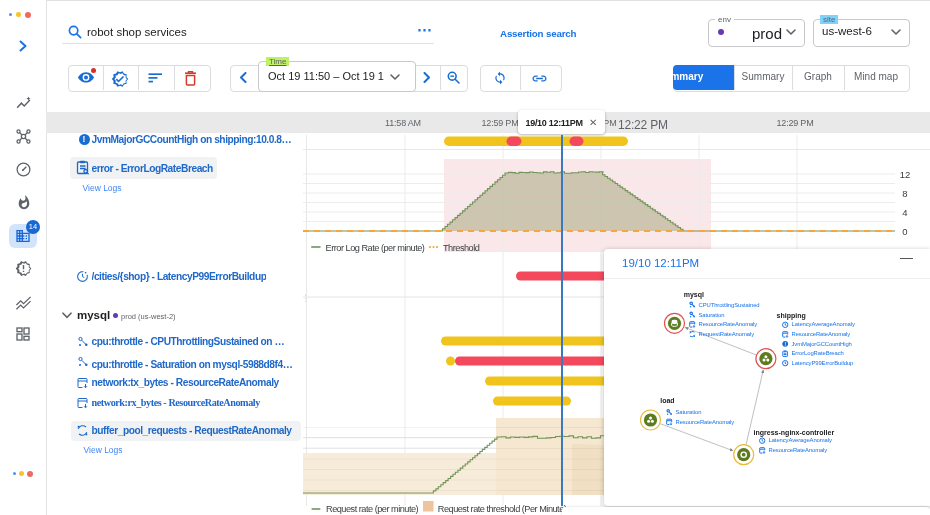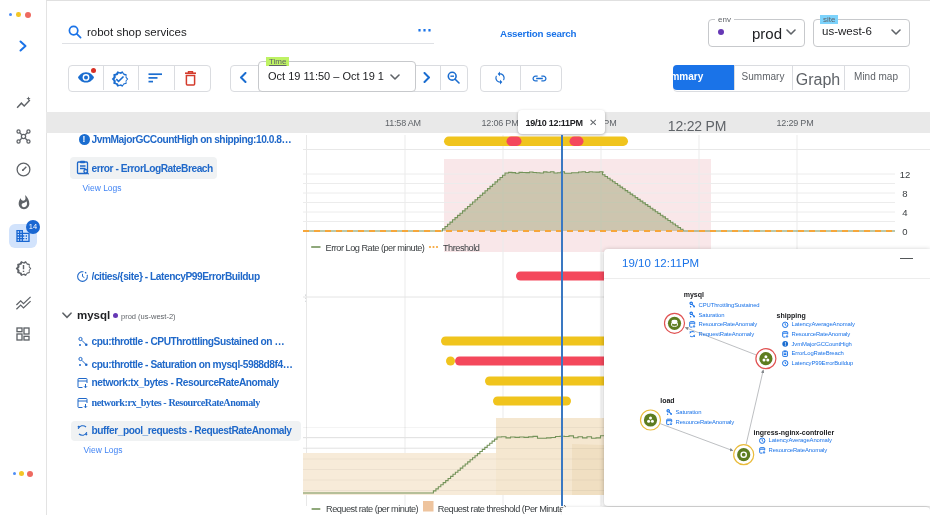--- a/index.html
+++ b/index.html
@@ -153,31 +153,31 @@
 <div class="abs" style="left:820px;top:15px;background:#7dd3fc;padding:0 3px;font-size:8px;color:#5f6368;">site</div>
 <div class="abs" style="left:822px;top:25px;font-size:11.5px;color:#202124;">us-west-6</div>
 <svg class="abs" style="left:891px;top:29px;" width="10" height="6" viewBox="0 0 10 6">
     <path d="M1 1 L5 5 L9 1" fill="none" stroke="#5f6368" stroke-width="1.6" stroke-linecap="round" stroke-linejoin="round"></path>
   </svg>
 
 <div class="abs" style="left:673px;top:65px;width:235px;height:25px;border:1px solid #dadce0;border-radius:4px;background:#fff;"></div>
 <div class="abs" style="left:673px;top:65px;width:61px;height:25px;border-radius:4px 0 0 4px;background:#1a73e8;"></div>
 <div class="abs" style="left:650px;top:71px;width:61px;text-align:center;font-size:10px;font-weight:bold;color:#fff;">Summary</div>
 <div class="abs" style="left:734px;top:71px;width:58px;text-align:center;font-size:10px;color:#5f6368;">Summary</div>
-<div class="abs" style="left:792px;top:71px;width:52px;text-align:center;font-size:16px;color:#5f6368;">Graph</div>
+<div class="abs" style="left:792px;top:71px;width:52px;text-align:center;font-size:10px;color:#5f6368;">Graph</div>
 <div class="abs" style="left:844px;top:71px;width:64px;text-align:center;font-size:10px;color:#5f6368;">Mind map</div>
 <div class="abs" style="left:734px;top:65px;width:1px;height:25px;background:#dadce0;"></div>
 <div class="abs" style="left:792px;top:65px;width:1px;height:25px;background:#dadce0;"></div>
 <div class="abs" style="left:844px;top:65px;width:1px;height:25px;background:#dadce0;"></div>
 
 <div class="abs" style="left:46px;top:112px;width:884px;height:20.5px;background:#e9e9e9;"></div>
 <div class="abs" style="left:363px;top:118px;width:80px;text-align:center;font-size:9px;letter-spacing:-0.2px;color:#5f6368;">11:58 AM</div>
-<div class="abs" style="left:460px;top:118px;width:80px;text-align:center;font-size:9px;letter-spacing:-0.2px;color:#5f6368;">12:06 PM</div>
+<div class="abs" style="left:460px;top:118px;width:80px;text-align:center;font-size:9px;letter-spacing:-0.2px;color:#5f6368;">12:59 PM</div>
 <div class="abs" style="left:558px;top:118px;width:80px;text-align:center;font-size:9px;letter-spacing:-0.2px;color:#5f6368;">12:14 PM</div>
-<div class="abs" style="left:657px;top:118px;width:80px;text-align:center;font-size:14px;letter-spacing:-0.2px;color:#5f6368;">12:22 PM</div>
+<div class="abs" style="left:618px;top:118px;width:80px;text-align:left;font-size:12px;letter-spacing:-0.2px;color:#5f6368;">12:22 PM</div>
 <div class="abs" style="left:755px;top:118px;width:80px;text-align:center;font-size:9px;letter-spacing:-0.2px;color:#5f6368;">12:29 PM</div>
 
 <div class="abs" style="left:518px;top:110px;width:87px;height:24px;background:#fff;border-radius:4px;box-shadow:0 1px 3px rgba(0,0,0,0.3);"></div>
 <div class="abs" style="left:525.5px;top:117.5px;font-size:9px;font-weight:bold;letter-spacing:-0.3px;color:#202124;">19/10 12:11PM</div>
 <div class="abs" style="left:589px;top:116.5px;font-size:10px;color:#5f6368;">✕</div>
 
 <div class="abs" style="left:78.5px;top:134px;width:11px;height:11px;border-radius:50%;background:#1a6dd0;"></div>
 <div class="abs" style="left:78.5px;top:134px;width:11px;text-align:center;font-size:8.5px;font-weight:bold;color:#fff;line-height:11px;">!</div>
 <div class="abs rowtext" style="left:91.5px;top:133.5px;max-width:201px;">JvmMajorGCCountHigh on shipping:10.0.82…</div>
 
@@ -190,21 +190,21 @@
     <path d="M11 12.6 L12.6 14.2"></path>
   </svg>
 <div class="abs rowtext" style="left:91.5px;top:162.5px;">error - ErrorLogRateBreach</div>
 <div class="abs" style="left:82.5px;top:182.5px;font-size:8.5px;color:#4285f4;">View Logs</div>
 
 <svg class="abs" style="left:76px;top:270px;" width="13" height="13" viewBox="0 0 24 24" fill="none" stroke="#1f68c9" stroke-width="2">
     <path d="M12 3 a9 9 0 1 0 9 9"></path>
     <path d="M21 12 a9 9 0 0 0 -9 -9" stroke-dasharray="3 3"></path>
     <path d="M12 7 v5 l3.5 2" stroke-width="1.8"></path>
   </svg>
-<div class="abs rowtext" style="left:91.5px;top:270.5px;">/cities/{site} - LatencyP99ErrorBuildup</div>
+<div class="abs rowtext" style="left:91.5px;top:270.5px;">/cities/{shop} - LatencyP99ErrorBuildup</div>
 
 <svg class="abs" style="left:62px;top:312px;" width="10" height="7" viewBox="0 0 10 7">
     <path d="M1 1.2 L5 5.4 L9 1.2" fill="none" stroke="#5f6368" stroke-width="1.6" stroke-linecap="round"></path>
   </svg>
 <div class="abs" style="left:77px;top:308.5px;font-size:11.5px;font-weight:bold;color:#202124;">mysql</div>
 <div class="abs" style="left:113px;top:313px;width:5px;height:5px;border-radius:50%;background:#6638b5;"></div>
 <div class="abs" style="left:121px;top:311.5px;font-size:7.5px;color:#5f6368;">prod (us-west-2)</div>
 
 <svg class="abs" style="left:77px;top:336px;" width="12" height="12" viewBox="0 0 24 24" fill="none" stroke="#1f68c9" stroke-width="2">
     <circle cx="7" cy="6" r="3.2"></circle>

